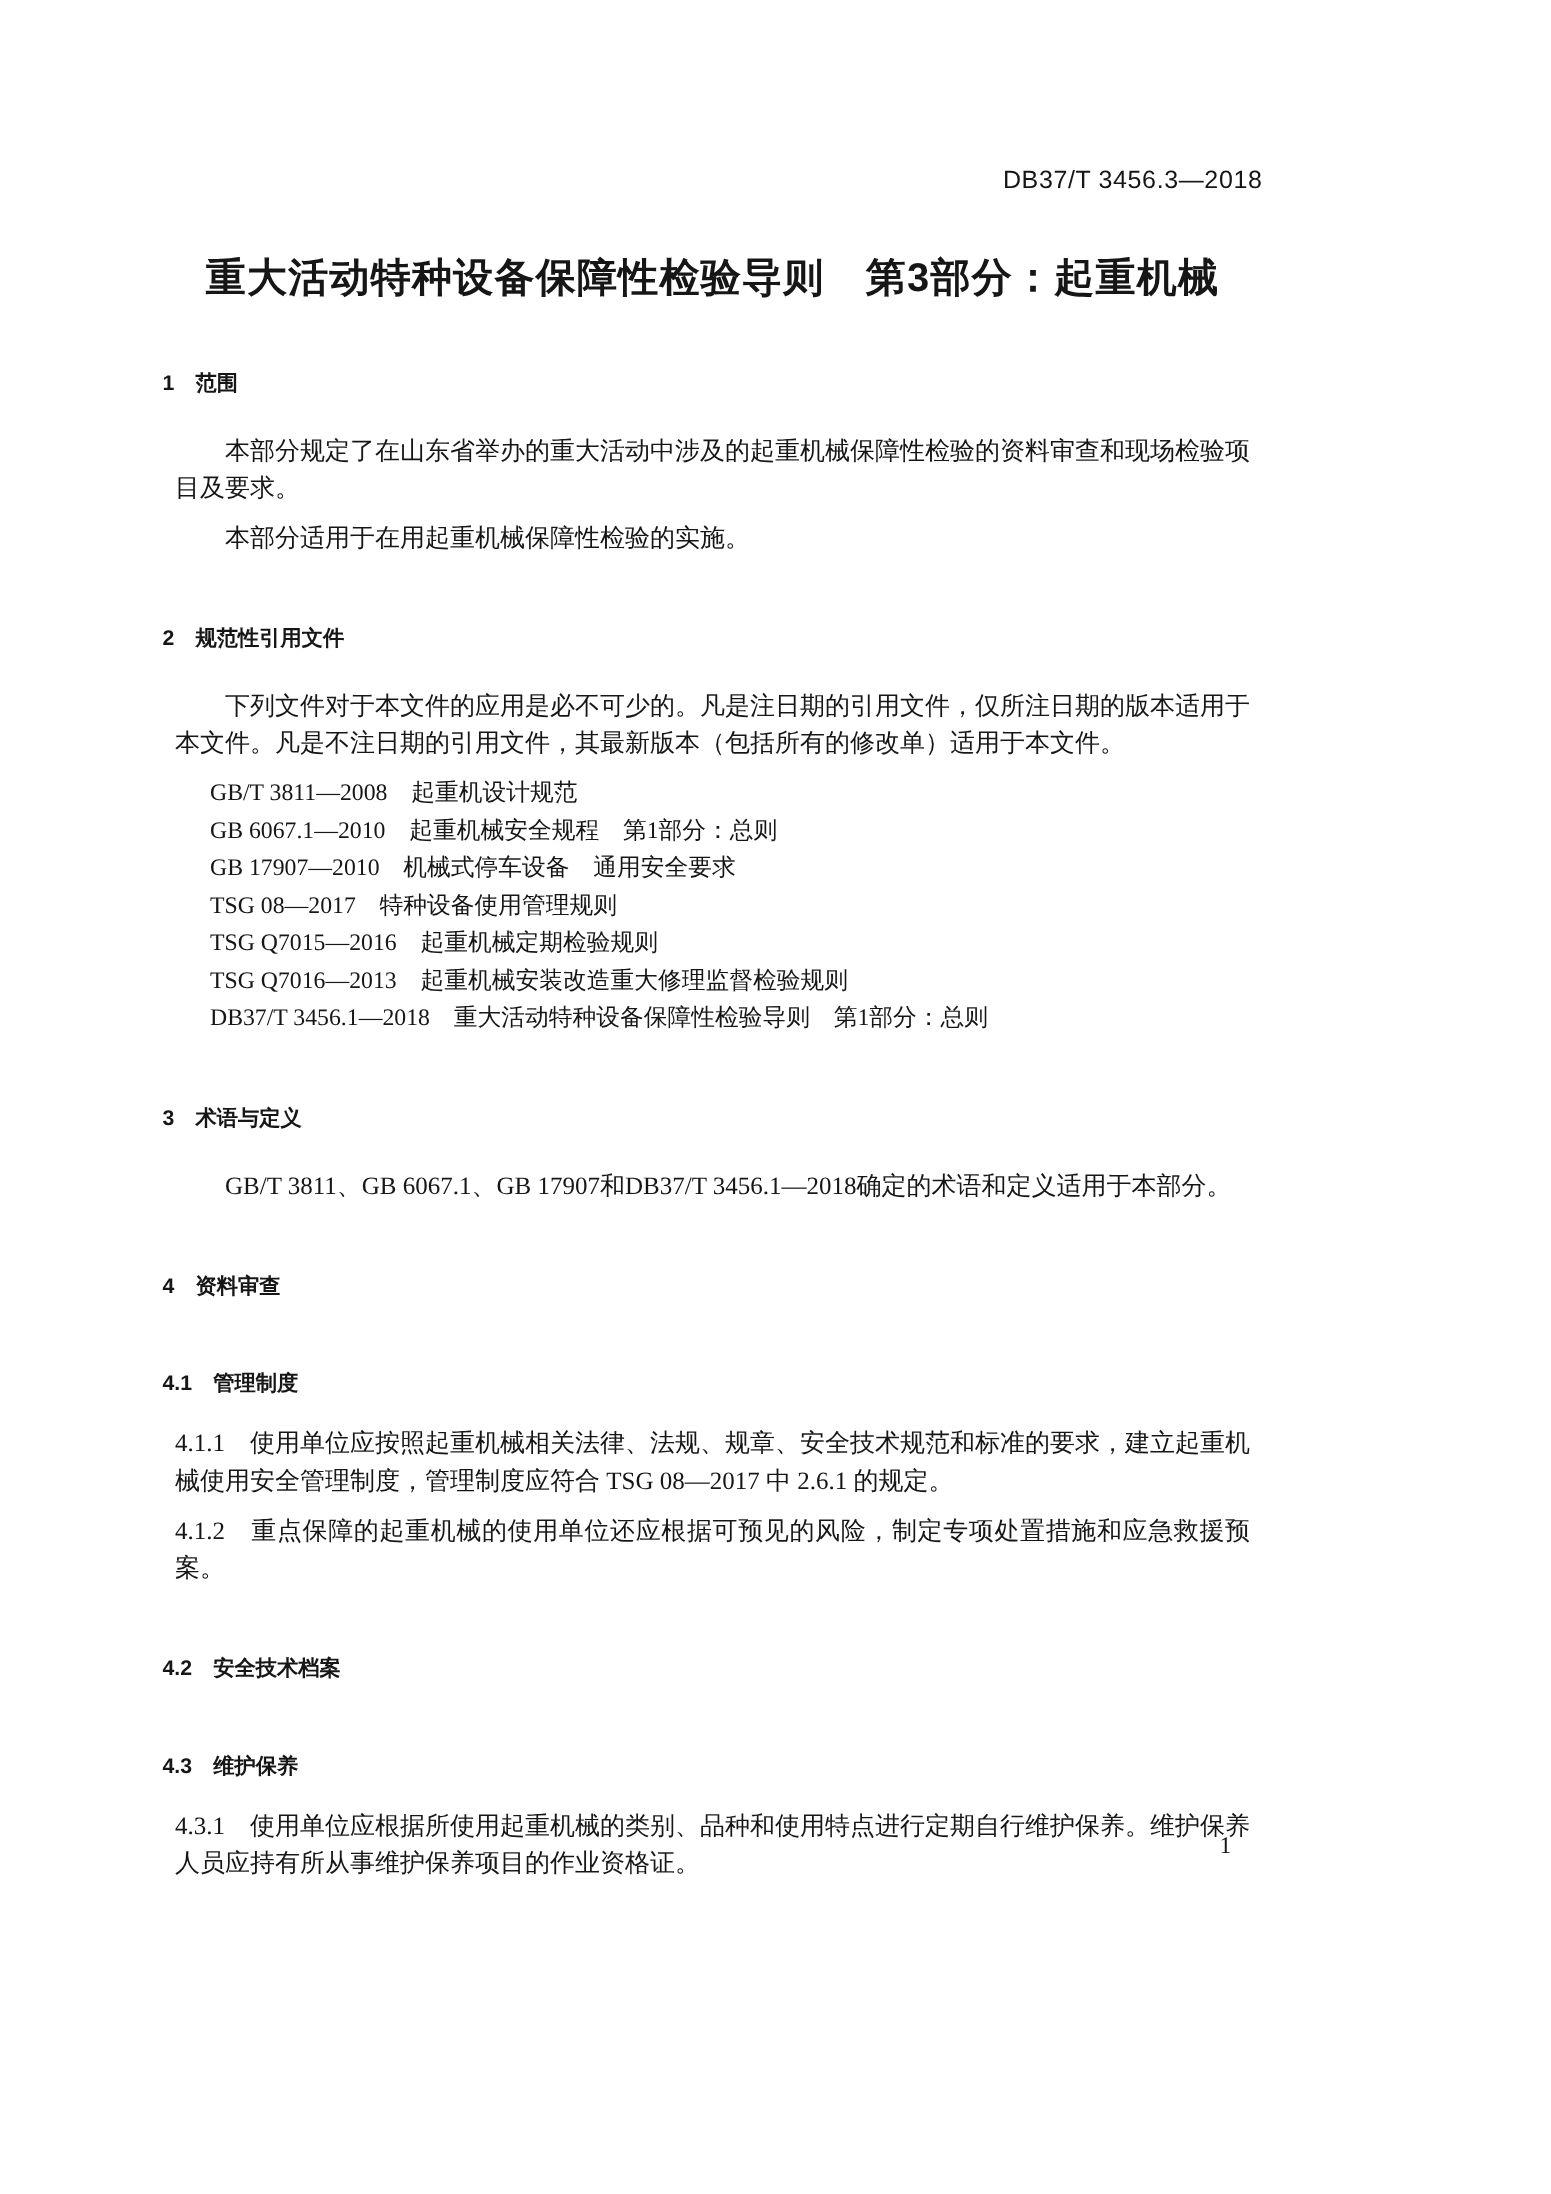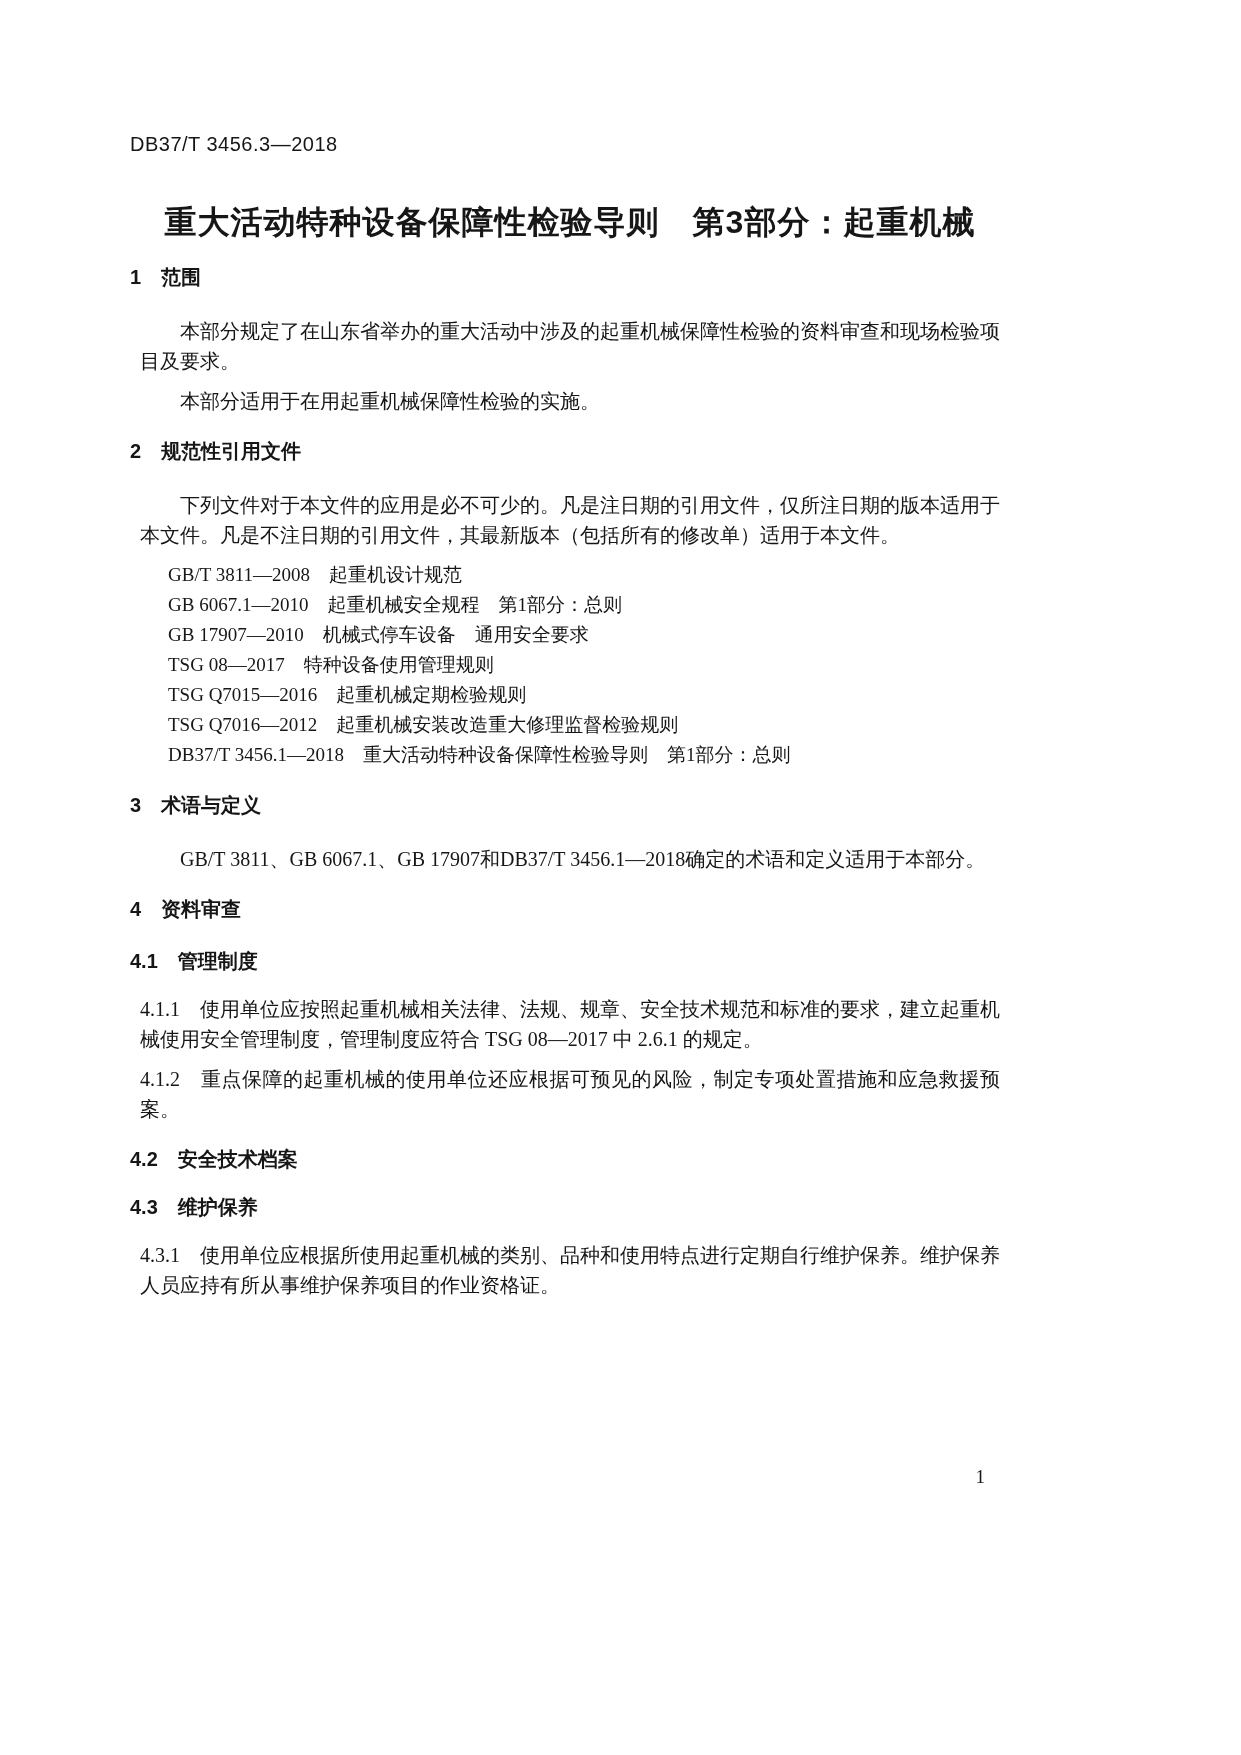--- a/index.html
+++ b/index.html
@@ -12,39 +12,40 @@
     width: 1241px;
     height: 1755px;
     background: #ffffff;
     color: #161616;
     font-family: "Liberation Serif", "DejaVu Serif", serif;
     overflow: hidden;
     box-sizing: border-box;
     padding: 132px 231px 0 130px;
   }
   .doc-number {
+    text-align: right;
     font-family: "Liberation Sans", "DejaVu Sans", sans-serif;
     font-size: 20px;
     line-height: 24px;
     letter-spacing: 0.5px;
   }
   .doc-title {
     margin-top: 46px;
     text-align: center;
     font-family: "Liberation Sans", "DejaVu Sans", sans-serif;
     font-size: 32px;
     font-weight: bold;
     line-height: 40px;
     letter-spacing: 1px;
   }
   .sec-heading {
-    margin-top: 22px;
+    margin-top: 52px;
     margin-bottom: 26px;
     font-family: "Liberation Sans", "DejaVu Sans", sans-serif;
-    font-size: 20px;
+    font-size: 17px;
     font-weight: bold;
     line-height: 26px;
   }
   .sec-heading.tight-bottom {
     margin-bottom: 20px;
   }
   p.body-para {
     margin: 10px;
     font-size: 20px;
     line-height: 30px;
@@ -80,21 +81,21 @@
   <p class="body-para indent">本部分适用于在用起重机械保障性检验的实施。</p>
 
   <h2 class="sec-heading">2　规范性引用文件</h2>
   <p class="body-para indent">下列文件对于本文件的应用是必不可少的。凡是注日期的引用文件，仅所注日期的版本适用于本文件。凡是不注日期的引用文件，其最新版本（包括所有的修改单）适用于本文件。</p>
   <div>
     <p class="ref-item">GB/T 3811—2008　起重机设计规范</p>
     <p class="ref-item">GB 6067.1—2010　起重机械安全规程　第1部分：总则</p>
     <p class="ref-item">GB 17907—2010　机械式停车设备　通用安全要求</p>
     <p class="ref-item">TSG 08—2017　特种设备使用管理规则</p>
     <p class="ref-item">TSG Q7015—2016　起重机械定期检验规则</p>
-    <p class="ref-item">TSG Q7016—2012　起重机械安装改造重大修理监督检验规则</p>
+    <p class="ref-item">TSG Q7016—2013　起重机械安装改造重大修理监督检验规则</p>
     <p class="ref-item">DB37/T 3456.1—2018　重大活动特种设备保障性检验导则　第1部分：总则</p>
   </div>
 
   <h2 class="sec-heading">3　术语与定义</h2>
   <p class="body-para indent">GB/T 3811、GB 6067.1、GB 17907和DB37/T 3456.1—2018确定的术语和定义适用于本部分。</p>
 
   <h2 class="sec-heading">4　资料审查</h2>
 
   <h2 class="sec-heading tight-bottom">4.1　管理制度</h2>
   <p class="body-para">4.1.1　使用单位应按照起重机械相关法律、法规、规章、安全技术规范和标准的要求，建立起重机械使用安全管理制度，管理制度应符合 TSG 08—2017 中 2.6.1 的规定。</p>

